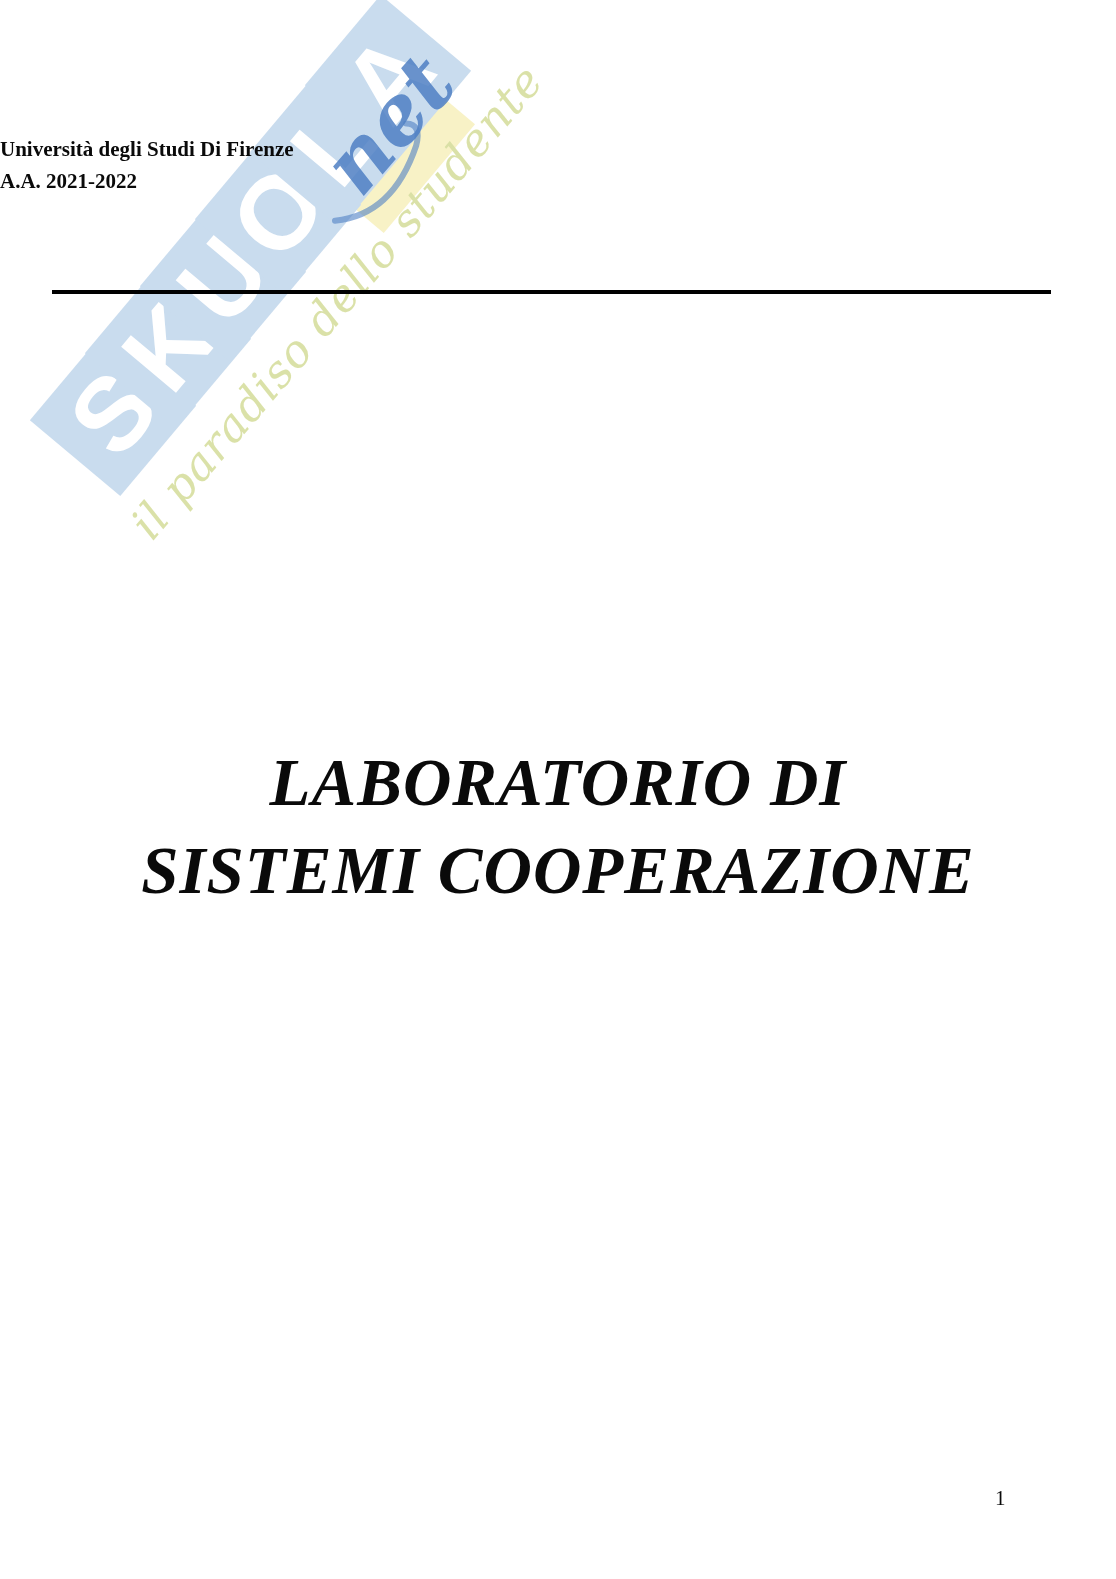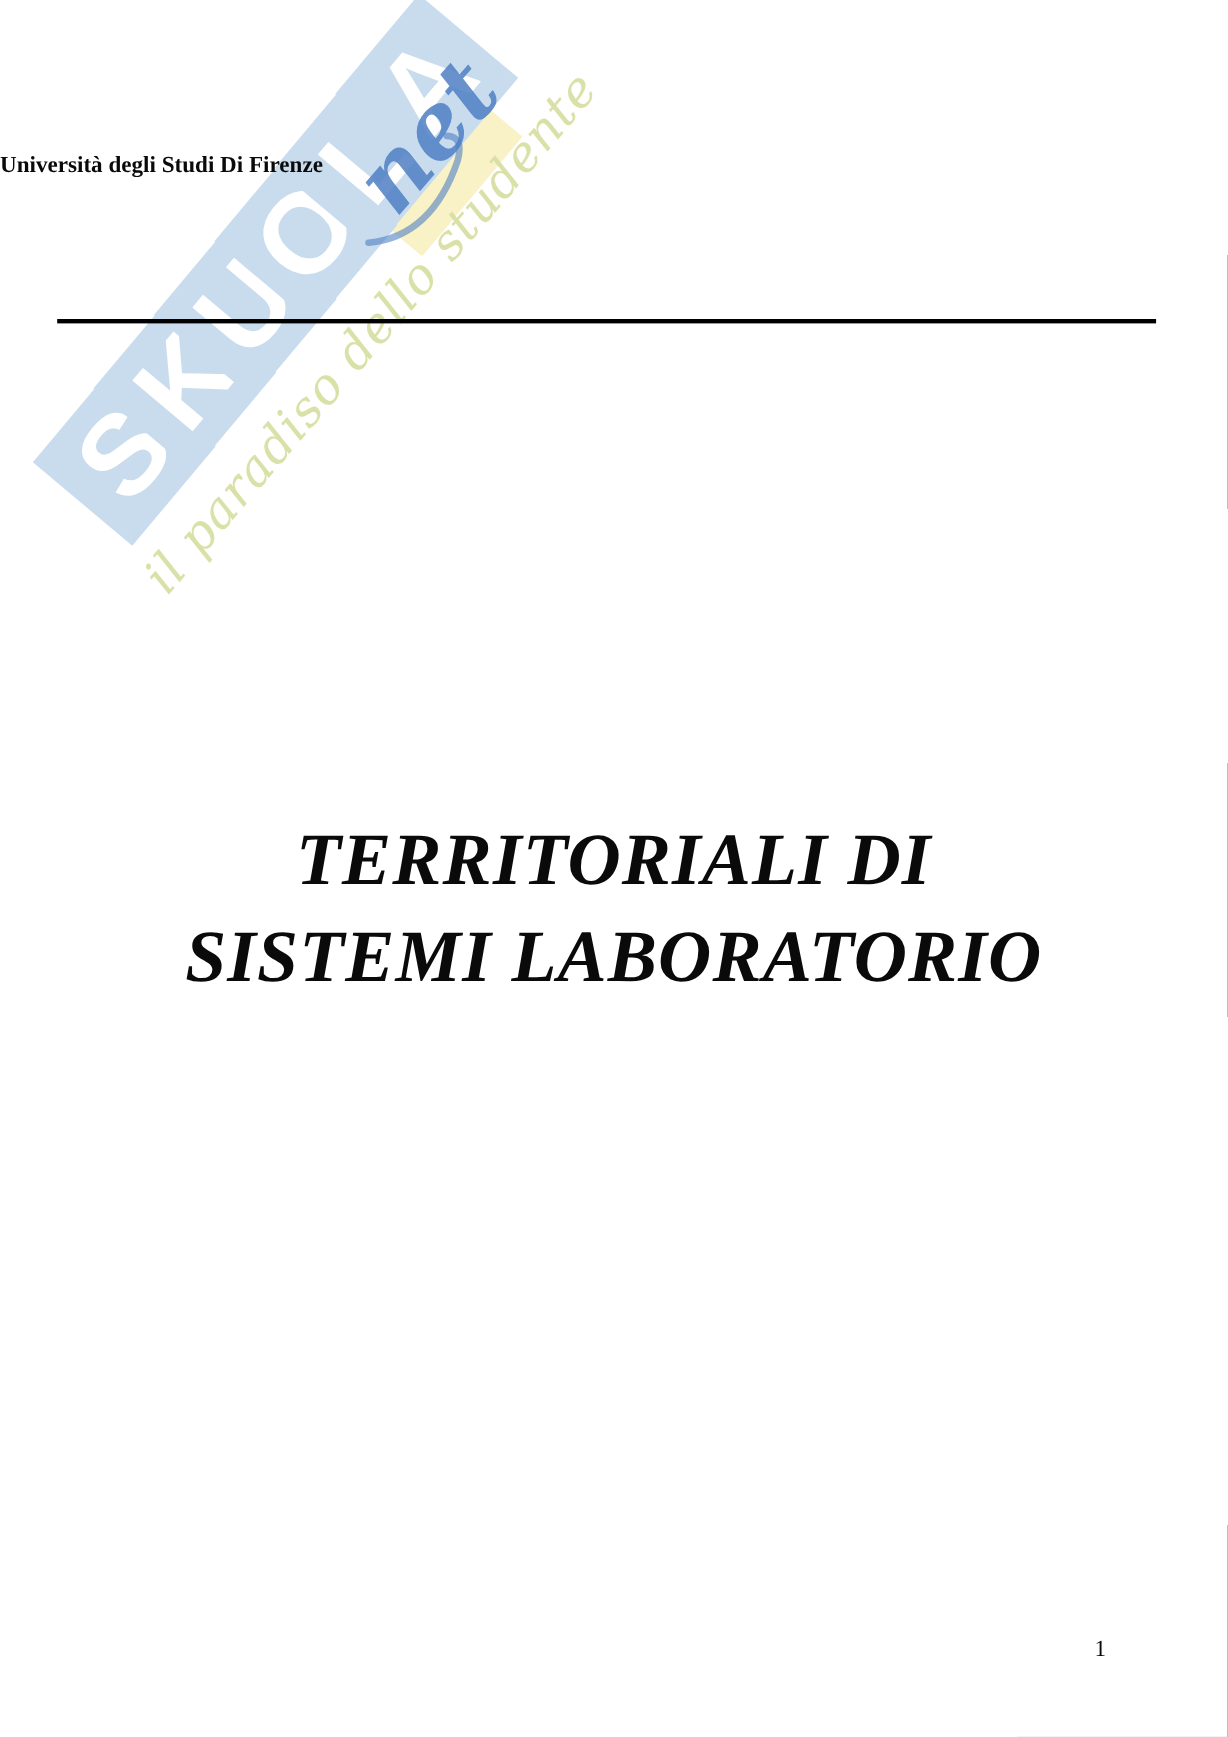--- a/index.html
+++ b/index.html
@@ -153,24 +153,25 @@
       <path d="M8,18 Q50,58 118,30 Q138,20 128,8" fill="none" stroke="#4f80c4" stroke-width="6" stroke-linecap="round" opacity="0.75"></path>
     </svg>
 
     <div class="wm-net">net</div>
 
     <div class="wm-tagline">il paradiso dello studente</div>
   </div>
 
   <div class="header-block doc-text">
     <div>Università degli Studi Di Firenze</div>
+    <div>A.A. 2021-2022</div>
   </div>
 
   <div class="rule"></div>
 
   <div class="title-block doc-text">
-    <div>TERRITORIALI DI</div>
-    <div>SISTEMI LABORATORIO</div>
+    <div>LABORATORIO DI</div>
+    <div>SISTEMI COOPERAZIONE</div>
   </div>
 
   <div class="page-number doc-text">1</div>
 
 </div>
 
 </body></html>

